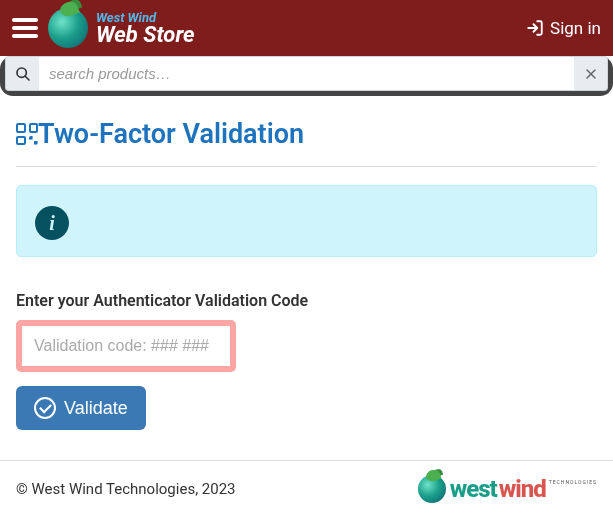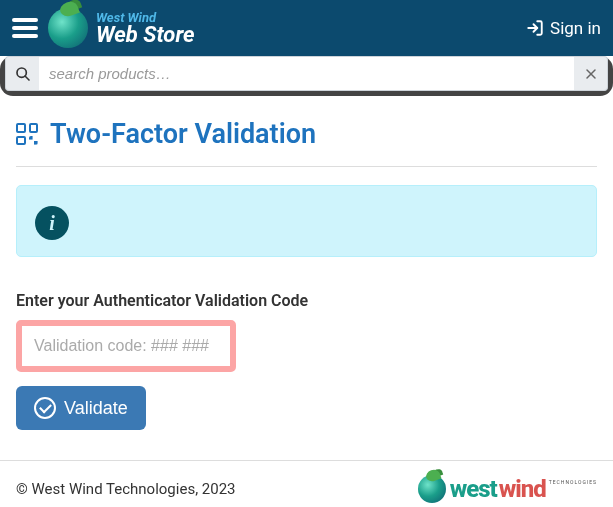--- a/index.html
+++ b/index.html
@@ -6,21 +6,21 @@
   body {
     font-family: -apple-system, BlinkMacSystemFont, "Segoe UI", Roboto, "Helvetica Neue", Arial, sans-serif;
     font-size: 16px;
     color: #333;
     background: #fff;
     width: 613px;
   }
   .topbar {
     display: flex;
     align-items: center;
-    background: #0c4a6e;
+    background: #7f1d1d;
     color: #fff;
     height: 56px;
     padding: 0 12px;
   }
   .hamburger {
     display: flex;
     flex-direction: column;
     justify-content: center;
     gap: 4px;
     width: 26px;
@@ -119,21 +119,21 @@
     color: #666;
     cursor: pointer;
     font-size: 16px;
   }
 
   .container { padding: 22px 16px 30px 16px; }
 
   .page-title {
     display: flex;
     align-items: center;
-    gap: 12px;
+    gap: 0;
     font-size: 27px;
     font-weight: 600;
     color: #1e73be;
     padding-bottom: 16px;
     border-bottom: 1px solid #ddd;
     margin-bottom: 18px;
   }
   .qr-icon {
     display: grid;
     grid-template-columns: 1fr 1fr;

